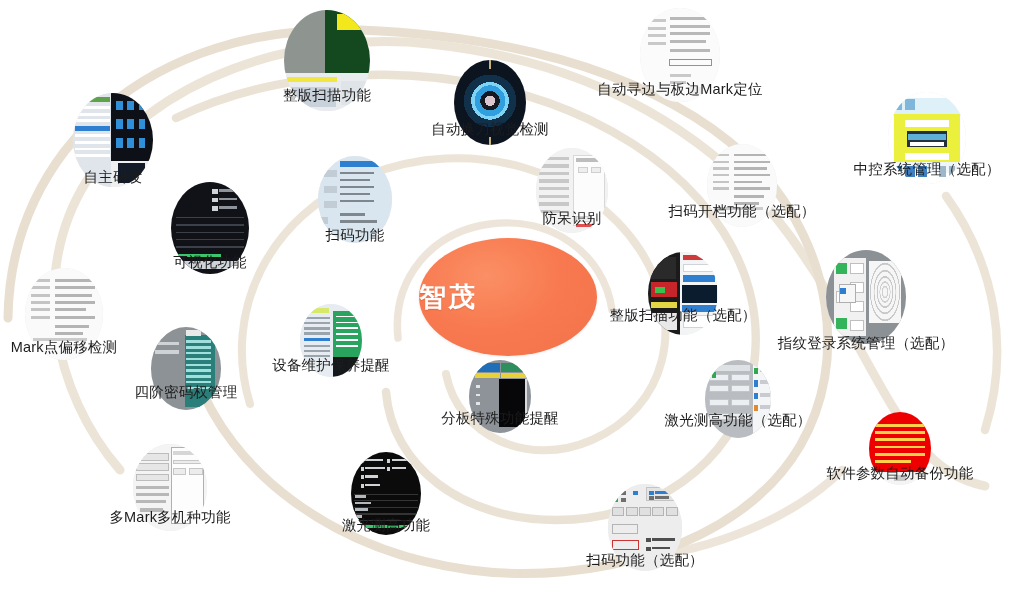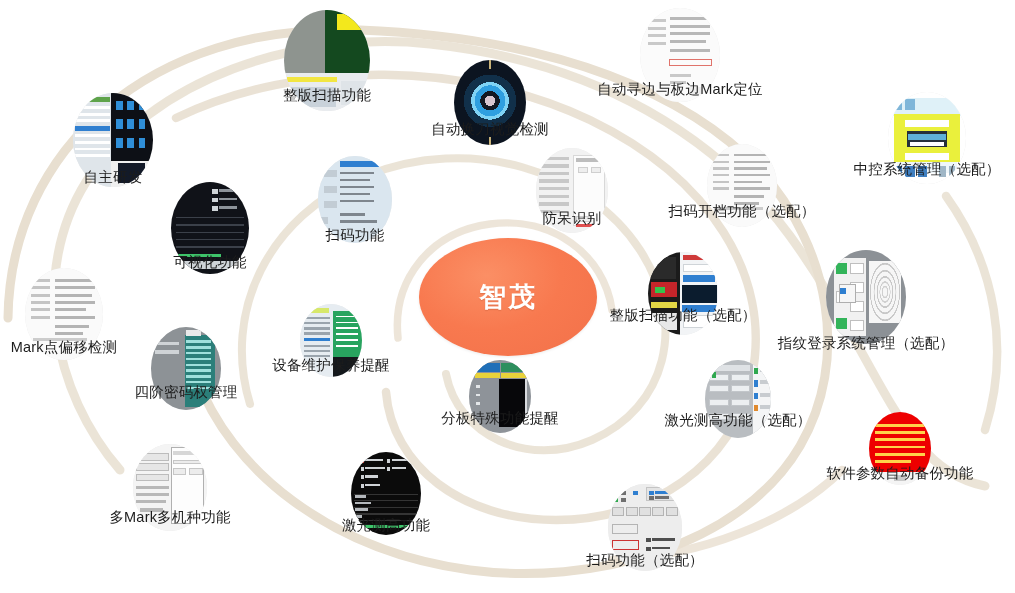--- a/index.html
+++ b/index.html
@@ -50,21 +50,20 @@
 
   
   #center{
     position:absolute;
     left:419px; top:238px;
     width:178px; height:118px;
     border-radius:50%;
     background:radial-gradient(ellipse at 38% 32%, #fb8f65 0%, #f8794f 48%, #f2714a 100%);
     display:flex;
     flex-direction:column;
-    align-items:center;
     justify-content:center;
     box-shadow:0 1px 3px rgba(0,0,0,.08);
   }
   #center .l1,#center .l2{
     color:#ffffff;
     font-weight:bold;
     font-size:27px;
     letter-spacing:2px;
     line-height:1.22;
     text-shadow:0 1px 1px rgba(150,60,30,.25);

